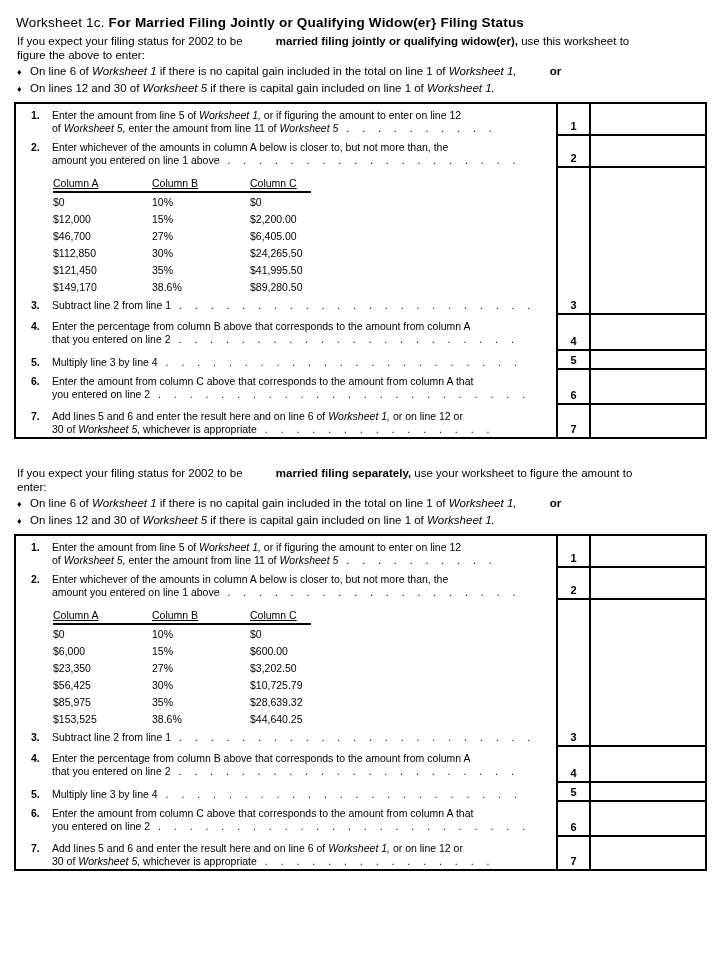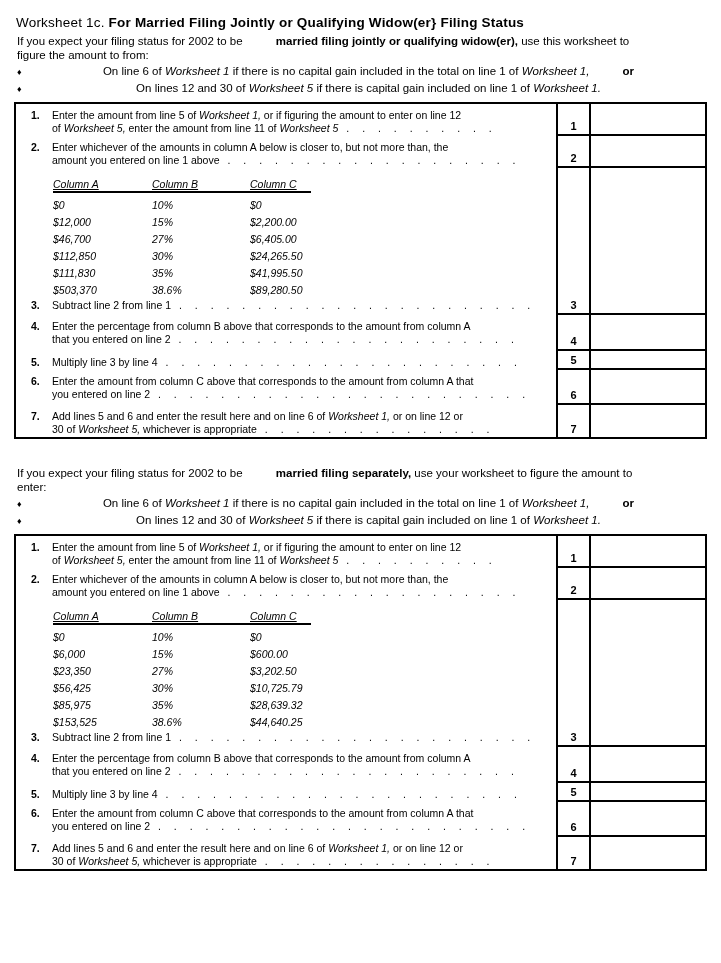--- a/index.html
+++ b/index.html
@@ -6,21 +6,21 @@
   .page{
     width:721px;height:963px;background:#ffffff;color:#000000;
     font-family:"Liberation Sans","DejaVu Sans",sans-serif;
     box-sizing:border-box;padding:14px;overflow:hidden;position:relative;
   }
   .ws-title{margin:0 0 3px 2px;font-size:13.5px;line-height:17px;font-weight:bold;letter-spacing:0.2px;}
   .t-prefix{font-weight:normal;}
   .intro{margin:3px 0 2px 3px;font-size:11.5px;line-height:14px;max-width:708px;}
   .bullet{display:flex;align-items:baseline;margin:1px 0 1px 3px;font-size:11.5px;line-height:15px;}
   .diamond{flex:none;width:13px;font-size:9px;}
-  .bullet-text{flex:1;text-align:center;}
+  .bullet-text{flex:1;}
   .b{font-weight:bold;margin-left:30px;}
   .i{font-style:italic;}
   .dots{letter-spacing:5px;white-space:nowrap;}
   .ws-table{border:2px solid #000;margin-top:5px;display:flex;flex-direction:column;}
   .ws-row{display:flex;align-items:stretch;}
   .rh1{min-height:32px;}
   .rh2{min-height:32px;}
   .rh3{min-height:147px;}
   .rh4{min-height:36px;}
   .rh5{min-height:19px;}
@@ -33,36 +33,36 @@
     font-weight:bold;font-size:11px;padding-bottom:2px;box-sizing:content-box;
   }
   .cell-entry{flex:none;width:114px;background:#fff;}
   .ws-row:not(:last-child) .cell-num,
   .ws-row:not(:last-child) .cell-entry{border-bottom:2px solid #000;}
   .item{display:flex;align-items:flex-start;margin-top:2px;font-size:10.5px;line-height:13px;}
   .item .n{flex:none;width:21px;margin-left:15px;font-weight:bold;}
   .item .t{flex:1;padding-right:6px;}
   .mt-auto{margin-top:auto;margin-bottom:3px;}
   .rate-table{margin:5px 0 0 37px;width:258px;font-size:10.5px;}
-  .rt-row{display:flex;height:17px;align-items:flex-end;line-height:14px;font-style:italic;}
+  .rt-row{display:flex;height:17px;line-height:14px;}
   .rt-head{height:15px;border-bottom:2px solid #000;margin-bottom:2px;}
   .rt-head span{text-decoration:underline;}
   .rt-a{width:99px;}
   .rt-b{width:98px;}
   .rt-c{flex:1;}
   .section-2{margin-top:27px;}
 </style>
 </head>
 <body>
 
 <div class="page">
 
   <section>
     <h2 class="ws-title"><span class="t-prefix">Worksheet 1c.</span> <span>For Married Filing Jointly or Qualifying Widow(er} Filing Status</span></h2>
-    <p class="intro"><span>If you expect your filing status for 2002 to be </span><span class="b">married filing jointly or qualifying widow(er),</span><span> use this worksheet to</span><br><span>figure the amount to from:</span></p>
+    <p class="intro"><span>If you expect your filing status for 2002 to be </span><span class="b">married filing jointly or qualifying widow(er),</span><span> use this worksheet to</span><br><span>figure the above to enter:</span></p>
     <div class="bullet">
       <span class="diamond">♦</span>
       <span class="bullet-text"><span>On line 6 of </span><span class="i">Worksheet 1</span><span> if there is no capital gain included in the total on line 1 of </span><span class="i">Worksheet 1,</span><span> </span><span class="b">or</span></span>
     </div>
     <div class="bullet">
       <span class="diamond">♦</span>
       <span class="bullet-text"><span>On lines 12 and 30 of </span><span class="i">Worksheet 5</span><span> if there is capital gain included on line 1 of </span><span class="i">Worksheet 1.</span></span>
     </div>
 
     <div class="ws-table">
@@ -110,26 +110,26 @@
               <span class="rt-a">$46,700</span>
               <span class="rt-b">27%</span>
               <span class="rt-c">$6,405.00</span>
             </div>
             <div class="rt-row">
               <span class="rt-a">$112,850</span>
               <span class="rt-b">30%</span>
               <span class="rt-c">$24,265.50</span>
             </div>
             <div class="rt-row">
-              <span class="rt-a">$111,830</span>
+              <span class="rt-a">$121,450</span>
               <span class="rt-b">35%</span>
               <span class="rt-c">$41,995.50</span>
             </div>
             <div class="rt-row">
-              <span class="rt-a">$503,370</span>
+              <span class="rt-a">$149,170</span>
               <span class="rt-b">38.6%</span>
               <span class="rt-c">$89,280.50</span>
             </div>
           </div>
           <div class="item mt-auto">
             <span class="n">3.</span>
             <div class="t"><span>Subtract line 2 from line 1</span><span class="dots"> . . . . . . . . . . . . . . . . . . . . . . .</span></div>
           </div>
         </div>
         <div class="cell-num">3</div>

